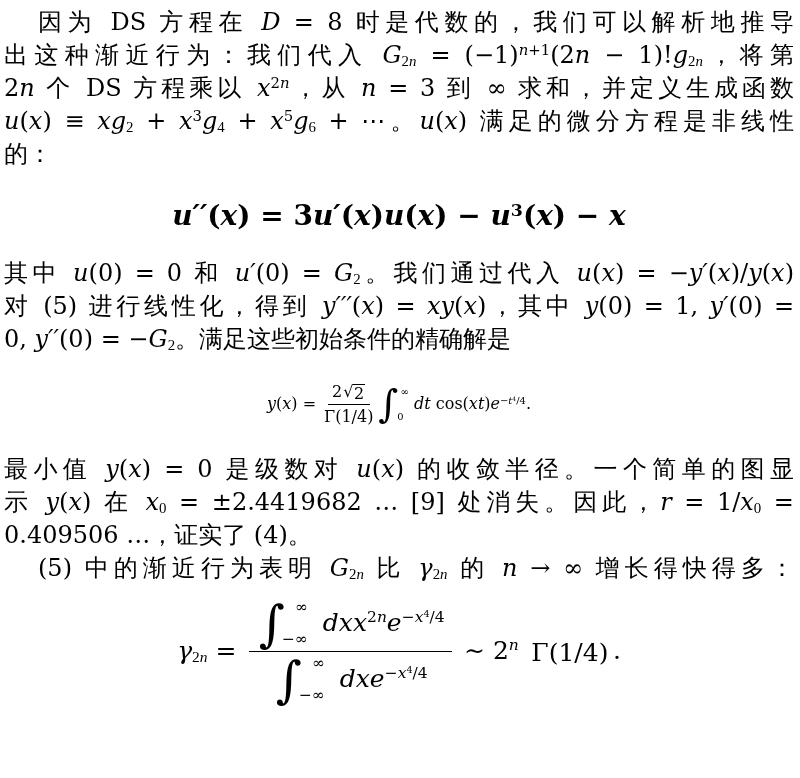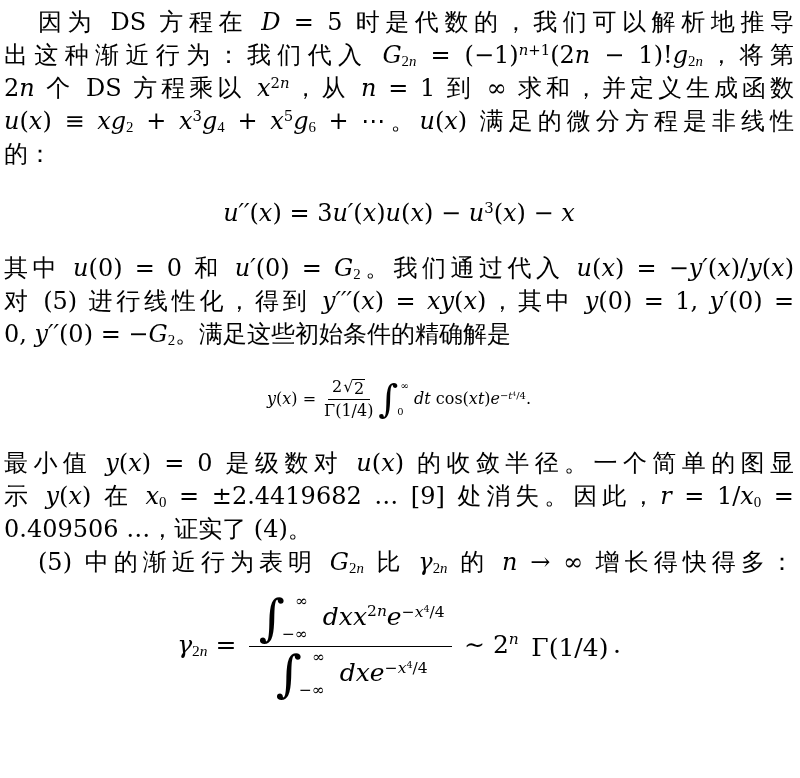--- a/index.html
+++ b/index.html
@@ -12,44 +12,44 @@
   .para{margin:0;}
   .line{font-size:24px;line-height:33px;white-space:normal;}
   .jline{text-align:justify;text-align-last:justify;}
   .indent{text-indent:34px;}
   .tk-s{font-style:normal;}
   .tk-i{font-style:italic;}
   sup,sub{line-height:0;font-size:.62em;}
   sup{vertical-align:.52em;}
   sub{vertical-align:-.22em;font-family:Liberation Serif, serif;}
   .equation{text-align:center;line-height:1.3;}
-  .eq-ode{font-size:24px;margin:27px 0 23px 0;}
+  .eq-ode{font-size:28px;margin:27px 0 23px 0;font-weight:bold;}
   .eq-y{font-size:16px;margin:26px 0 26px 0;}
   .eq-gamma{font-size:25px;margin:14px 0 0 0;}
   .frac{display:inline-flex;flex-direction:column;align-items:center;vertical-align:middle;margin:0 .18em;line-height:1.25;}
   .num{border-bottom:1.4px solid currentColor;padding:0 .28em .1em .28em;display:inline-block;}
   .den{padding-top:.1em;display:inline-block;}
   .intwrap{display:inline-flex;align-items:center;vertical-align:middle;margin:0 .12em;}
   .intsign{font-size:2.4em;line-height:1;font-family:"DejaVu Serif","DejaVu Sans",serif;}
   .frac .intsign{font-size:2.0em;}
   .intlims{display:inline-flex;flex-direction:column;justify-content:space-between;font-size:.62em;height:3.6em;margin-left:.06em;line-height:1;}
   .frac .intlims{height:3.1em;}
   .inthi{transform:translateX(.18em);}
   .intlo{transform:translateX(-.25em);}
   .sqrt{display:inline-flex;align-items:flex-start;margin-left:.06em;}
   .sqrtsign{line-height:1;transform:translateY(.02em);}
   .sqrtbody{border-top:1.4px solid currentColor;line-height:1.05;padding:.02em .08em 0 .04em;}
 </style>
 </head>
 <body>
 
 <div class="para">
-  <div class="line jline indent"><span class="tk-s">因为 DS 方程在 </span><span class="tk-i">D</span><span class="tk-s"> = 5 时是代数的，我们可以解析地推导</span></div>
+  <div class="line jline indent"><span class="tk-s">因为 DS 方程在 </span><span class="tk-i">D</span><span class="tk-s"> = 8 时是代数的，我们可以解析地推导</span></div>
   <div class="line jline"><span class="tk-s">出这种渐近行为：我们代入 </span><span class="tk-i">G</span><sub><span class="tk-s">2</span><span class="tk-i">n</span></sub><span class="tk-s"> = (−1)</span><sup><span class="tk-i">n</span><span class="tk-s">+1</span></sup><span class="tk-s">(2</span><span class="tk-i">n</span><span class="tk-s"> − 1)!</span><span class="tk-i">g</span><sub><span class="tk-s">2</span><span class="tk-i">n</span></sub><span class="tk-s">，将第</span></div>
-  <div class="line jline"><span class="tk-s">2</span><span class="tk-i">n</span><span class="tk-s"> 个 DS 方程乘以 </span><span class="tk-i">x</span><sup><span class="tk-s">2</span><span class="tk-i">n</span></sup><span class="tk-s">，从 </span><span class="tk-i">n</span><span class="tk-s"> = 1 到 ∞ 求和，并定义生成函数</span></div>
+  <div class="line jline"><span class="tk-s">2</span><span class="tk-i">n</span><span class="tk-s"> 个 DS 方程乘以 </span><span class="tk-i">x</span><sup><span class="tk-s">2</span><span class="tk-i">n</span></sup><span class="tk-s">，从 </span><span class="tk-i">n</span><span class="tk-s"> = 3 到 ∞ 求和，并定义生成函数</span></div>
   <div class="line jline"><span class="tk-i">u</span><span class="tk-s">(</span><span class="tk-i">x</span><span class="tk-s">) ≡ </span><span class="tk-i">xg</span><sub><span class="tk-s">2</span></sub><span class="tk-s"> + </span><span class="tk-i">x</span><sup><span class="tk-s">3</span></sup><span class="tk-i">g</span><sub><span class="tk-s">4</span></sub><span class="tk-s"> + </span><span class="tk-i">x</span><sup><span class="tk-s">5</span></sup><span class="tk-i">g</span><sub><span class="tk-s">6</span></sub><span class="tk-s"> + ⋯。</span><span class="tk-i">u</span><span class="tk-s">(</span><span class="tk-i">x</span><span class="tk-s">) 满足的微分方程是非线性</span></div>
   <div class="line"><span class="tk-s">的：</span></div>
 </div>
 
 <div class="equation eq-ode"><span class="tk-i">u′′</span><span class="tk-s">(</span><span class="tk-i">x</span><span class="tk-s">) = 3</span><span class="tk-i">u′</span><span class="tk-s">(</span><span class="tk-i">x</span><span class="tk-s">)</span><span class="tk-i">u</span><span class="tk-s">(</span><span class="tk-i">x</span><span class="tk-s">) − </span><span class="tk-i">u</span><sup><span class="tk-s">3</span></sup><span class="tk-s">(</span><span class="tk-i">x</span><span class="tk-s">) − </span><span class="tk-i">x</span></div>
 
 <div class="para">
   <div class="line jline"><span class="tk-s">其中 </span><span class="tk-i">u</span><span class="tk-s">(0) = 0 和 </span><span class="tk-i">u′</span><span class="tk-s">(0) = </span><span class="tk-i">G</span><sub><span class="tk-s">2</span></sub><span class="tk-s">。我们通过代入 </span><span class="tk-i">u</span><span class="tk-s">(</span><span class="tk-i">x</span><span class="tk-s">) = −</span><span class="tk-i">y′</span><span class="tk-s">(</span><span class="tk-i">x</span><span class="tk-s">)/</span><span class="tk-i">y</span><span class="tk-s">(</span><span class="tk-i">x</span><span class="tk-s">)</span></div>
   <div class="line jline"><span class="tk-s">对 (5) 进行线性化，得到 </span><span class="tk-i">y′′′</span><span class="tk-s">(</span><span class="tk-i">x</span><span class="tk-s">) = </span><span class="tk-i">xy</span><span class="tk-s">(</span><span class="tk-i">x</span><span class="tk-s">)，其中 </span><span class="tk-i">y</span><span class="tk-s">(0) = 1, </span><span class="tk-i">y′</span><span class="tk-s">(0) =</span></div>
   <div class="line"><span class="tk-s">0, </span><span class="tk-i">y′′</span><span class="tk-s">(0) = −</span><span class="tk-i">G</span><sub><span class="tk-s">2</span></sub><span class="tk-s">。满足这些初始条件的精确解是</span></div>

